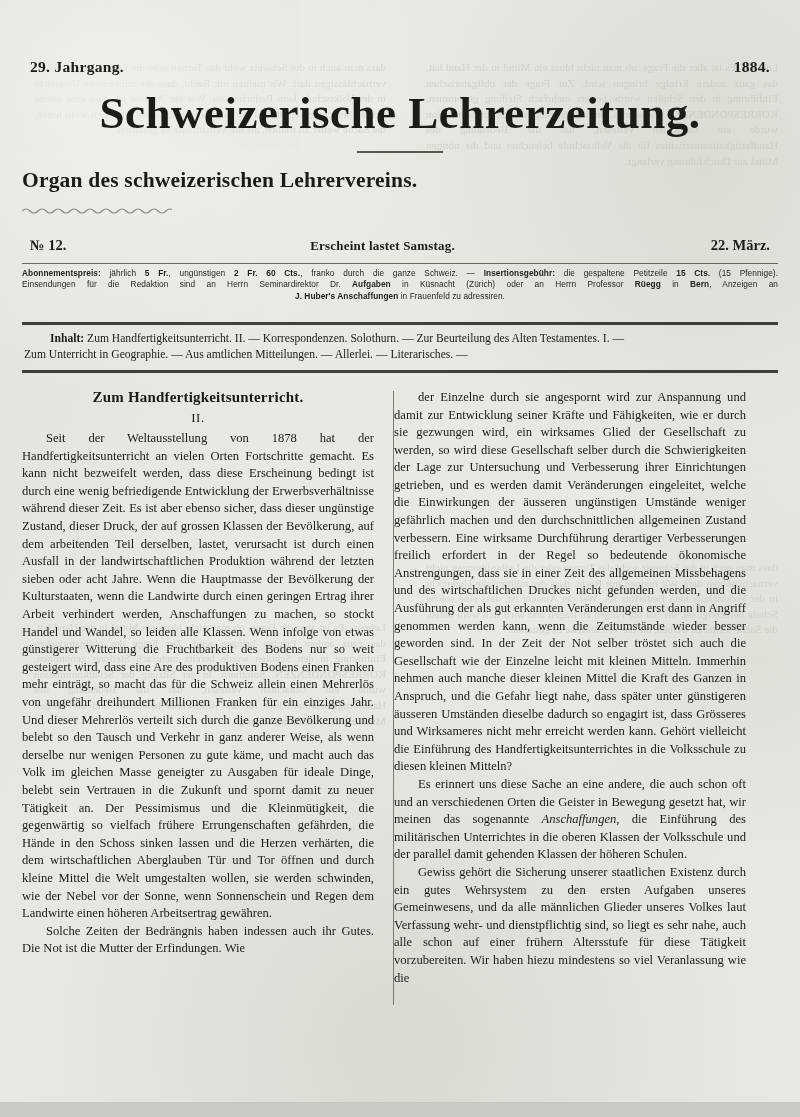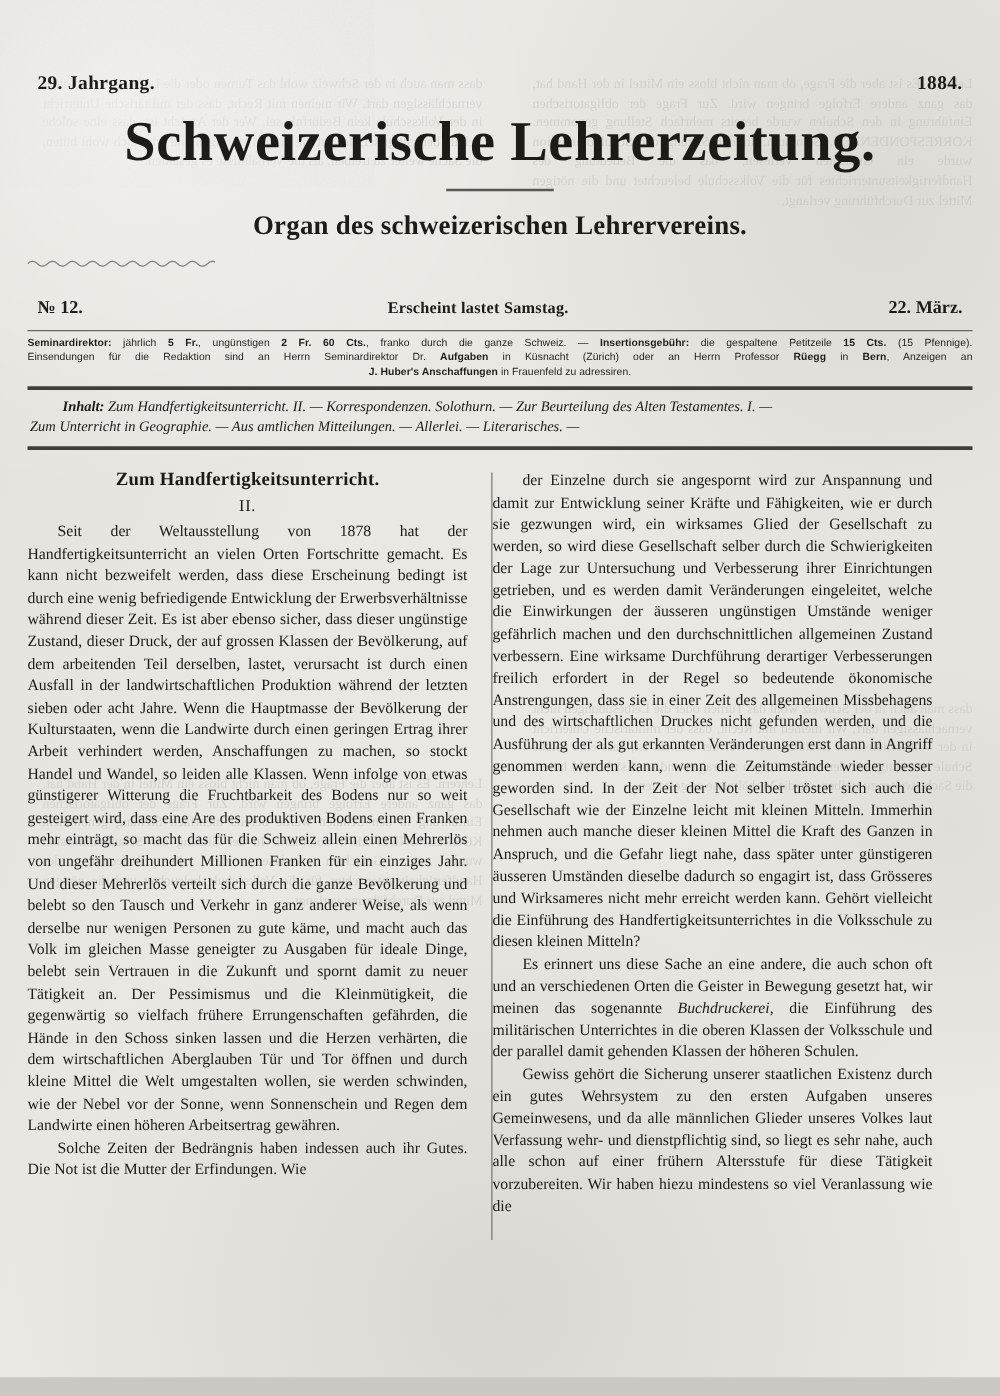--- a/index.html
+++ b/index.html
@@ -85,38 +85,38 @@
     white-space: nowrap;
   }
   .rule-short {
     width: 86px;
     height: 2px;
     background: #3a3731;
     margin: 13px auto 0 auto;
     opacity: 0.82;
   }
   .subtitle {
-    text-align: center;
+    text-align: left;
     font-family: "Liberation Serif", "DejaVu Serif", serif;
     font-weight: bold;
     font-size: 21.5px;
     margin-top: 15px;
     letter-spacing: 0.2px;
   }
   .squiggle {
     width: 150px;
     height: 9px;
     margin: 13px auto 0 auto;
     opacity: 0.55;
   }
 
   .issueline {
     display: flex;
     justify-content: space-between;
-    align-items: flex-start;
+    align-items: flex-end;
     margin-top: 18px;
     font-family: "Liberation Serif", "DejaVu Serif", serif;
     font-weight: bold;
     font-size: 14.5px;
   }
   .issueline .no { padding-left: 8px; }
   .issueline .mid {
     font-size: 13px;
     letter-spacing: 0.2px;
     position: relative;
@@ -146,21 +146,21 @@
     margin-bottom: 5px;
     letter-spacing: 0.05px;
     color: #211f1b;
   }
   .fineprint b { font-weight: bold; }
   .fineprint .ln { display: block; }
   .fineprint .ln1 { text-align: justify; text-align-last: justify; }
   .fineprint .ln2 { text-align: justify; text-align-last: justify; }
 
   
-  .inhalt-wrap { margin-top: 6px; font-style: italic; }
+  .inhalt-wrap { margin-top: 20px; }
   .inhalt {
     font-family: "Liberation Serif", "DejaVu Serif", serif;
     font-size: 11.6px;
     line-height: 16.5px;
     padding: 6px 2px 6px 2px;
     text-align: justify;
   }
   .inhalt b { font-weight: bold; }
   .inhalt .indent { padding-left: 26px; }
 
@@ -250,21 +250,21 @@
 
     <div class="issueline">
       <div class="no">№ 12.</div>
       <div class="mid">Erscheint lastet Samstag.</div>
       <div class="date">22. März.</div>
     </div>
 
     <div class="rule-thin"></div>
 
     <div class="fineprint">
-      <span class="ln ln1"><b>Seminardirektor:</b><span> jährlich </span><b>5 Fr.</b><span>, ungünstigen </span><b>2 Fr. 60 Cts.</b><span>, franko durch die ganze Schweiz. — </span><b>Insertionsgebühr:</b><span> die gespaltene Petitzeile </span><b>15 Cts.</b><span> (15 Pfennige).</span></span>
+      <span class="ln ln1"><b>Abonnementspreis:</b><span> jährlich </span><b>5 Fr.</b><span>, ungünstigen </span><b>2 Fr. 60 Cts.</b><span>, franko durch die ganze Schweiz. — </span><b>Insertionsgebühr:</b><span> die gespaltene Petitzeile </span><b>15 Cts.</b><span> (15 Pfennige).</span></span>
       <span class="ln ln2"><span>Einsendungen für die Redaktion sind an Herrn Seminardirektor Dr. </span><b>Aufgaben</b><span> in Küsnacht (Zürich) oder an Herrn Professor </span><b>Rüegg</b><span> in </span><b>Bern</b><span>, Anzeigen an</span></span>
       <span class="ln"><b>J. Huber's Anschaffungen</b><span> in Frauenfeld zu adressiren.</span></span>
     </div>
 
     <div class="inhalt-wrap">
       <div class="rule-thick"></div>
       <div class="inhalt">
         <div><span class="indent"></span><b>Inhalt:</b><span> Zum Handfertigkeitsunterricht. II. — Korrespondenzen. Solothurn. — Zur Beurteilung des Alten Testamentes. I. —</span></div>
         <div>Zum Unterricht in Geographie. — Aus amtlichen Mitteilungen. — Allerlei. — Literarisches. —</div>
       </div>
@@ -276,19 +276,19 @@
 
       <div class="col col-left">
         <div class="arthead">Zum Handfertigkeitsunterricht.</div>
         <div class="artnum">II.</div>
         <p>Seit der Weltausstellung von 1878 hat der Handfertigkeitsunterricht an vielen Orten Fortschritte gemacht. Es kann nicht bezweifelt werden, dass diese Erscheinung bedingt ist durch eine wenig befriedigende Entwicklung der Erwerbsverhältnisse während dieser Zeit. Es ist aber ebenso sicher, dass dieser ungünstige Zustand, dieser Druck, der auf grossen Klassen der Bevölkerung, auf dem arbeitenden Teil derselben, lastet, verursacht ist durch einen Ausfall in der landwirtschaftlichen Produktion während der letzten sieben oder acht Jahre. Wenn die Hauptmasse der Bevölkerung der Kulturstaaten, wenn die Landwirte durch einen geringen Ertrag ihrer Arbeit verhindert werden, Anschaffungen zu machen, so stockt Handel und Wandel, so leiden alle Klassen. Wenn infolge von etwas günstigerer Witterung die Fruchtbarkeit des Bodens nur so weit gesteigert wird, dass eine Are des produktiven Bodens einen Franken mehr einträgt, so macht das für die Schweiz allein einen Mehrerlös von ungefähr dreihundert Millionen Franken für ein einziges Jahr. Und dieser Mehrerlös verteilt sich durch die ganze Bevölkerung und belebt so den Tausch und Verkehr in ganz anderer Weise, als wenn derselbe nur wenigen Personen zu gute käme, und macht auch das Volk im gleichen Masse geneigter zu Ausgaben für ideale Dinge, belebt sein Vertrauen in die Zukunft und spornt damit zu neuer Tätigkeit an. Der Pessimismus und die Kleinmütigkeit, die gegenwärtig so vielfach frühere Errungenschaften gefährden, die Hände in den Schoss sinken lassen und die Herzen verhärten, die dem wirtschaftlichen Aberglauben Tür und Tor öffnen und durch kleine Mittel die Welt umgestalten wollen, sie werden schwinden, wie der Nebel vor der Sonne, wenn Sonnenschein und Regen dem Landwirte einen höheren Arbeitsertrag gewähren.</p>
         <p>Solche Zeiten der Bedrängnis haben indessen auch ihr Gutes. Die Not ist die Mutter der Erfindungen. Wie</p>
       </div>
 
       <div class="col col-right">
         <p>der Einzelne durch sie angespornt wird zur Anspannung und damit zur Entwicklung seiner Kräfte und Fähigkeiten, wie er durch sie gezwungen wird, ein wirksames Glied der Gesellschaft zu werden, so wird diese Gesellschaft selber durch die Schwierigkeiten der Lage zur Untersuchung und Verbesserung ihrer Einrichtungen getrieben, und es werden damit Veränderungen eingeleitet, welche die Einwirkungen der äusseren ungünstigen Umstände weniger gefährlich machen und den durchschnittlichen allgemeinen Zustand verbessern. Eine wirksame Durchführung derartiger Verbesserungen freilich erfordert in der Regel so bedeutende ökonomische Anstrengungen, dass sie in einer Zeit des allgemeinen Missbehagens und des wirtschaftlichen Druckes nicht gefunden werden, und die Ausführung der als gut erkannten Veränderungen erst dann in Angriff genommen werden kann, wenn die Zeitumstände wieder besser geworden sind. In der Zeit der Not selber tröstet sich auch die Gesellschaft wie der Einzelne leicht mit kleinen Mitteln. Immerhin nehmen auch manche dieser kleinen Mittel die Kraft des Ganzen in Anspruch, und die Gefahr liegt nahe, dass später unter günstigeren äusseren Umständen dieselbe dadurch so engagirt ist, dass Grösseres und Wirksameres nicht mehr erreicht werden kann. Gehört vielleicht die Einführung des Handfertigkeitsunterrichtes in die Volksschule zu diesen kleinen Mitteln?</p>
-        <p><span>Es erinnert uns diese Sache an eine andere, die auch schon oft und an verschiedenen Orten die Geister in Bewegung gesetzt hat, wir meinen das sogenannte </span><i>Buchdruckerei</i><span>, die Einführung des militärischen Unterrichtes in die oberen Klassen der Volksschule und der parallel damit gehenden Klassen der höheren Schulen.</span></p>
+        <p><span>Es erinnert uns diese Sache an eine andere, die auch schon oft und an verschiedenen Orten die Geister in Bewegung gesetzt hat, wir meinen das sogenannte </span><i>Anschaffungen</i><span>, die Einführung des militärischen Unterrichtes in die oberen Klassen der Volksschule und der parallel damit gehenden Klassen der höheren Schulen.</span></p>
         <p>Gewiss gehört die Sicherung unserer staatlichen Existenz durch ein gutes Wehrsystem zu den ersten Aufgaben unseres Gemeinwesens, und da alle männlichen Glieder unseres Volkes laut Verfassung wehr- und dienstpflichtig sind, so liegt es sehr nahe, auch alle schon auf einer frühern Altersstufe für diese Tätigkeit vorzubereiten. Wir haben hiezu mindestens so viel Veranlassung wie die</p>
       </div>
     </div>
 
   </div>
 </div>
 
 </body></html>

